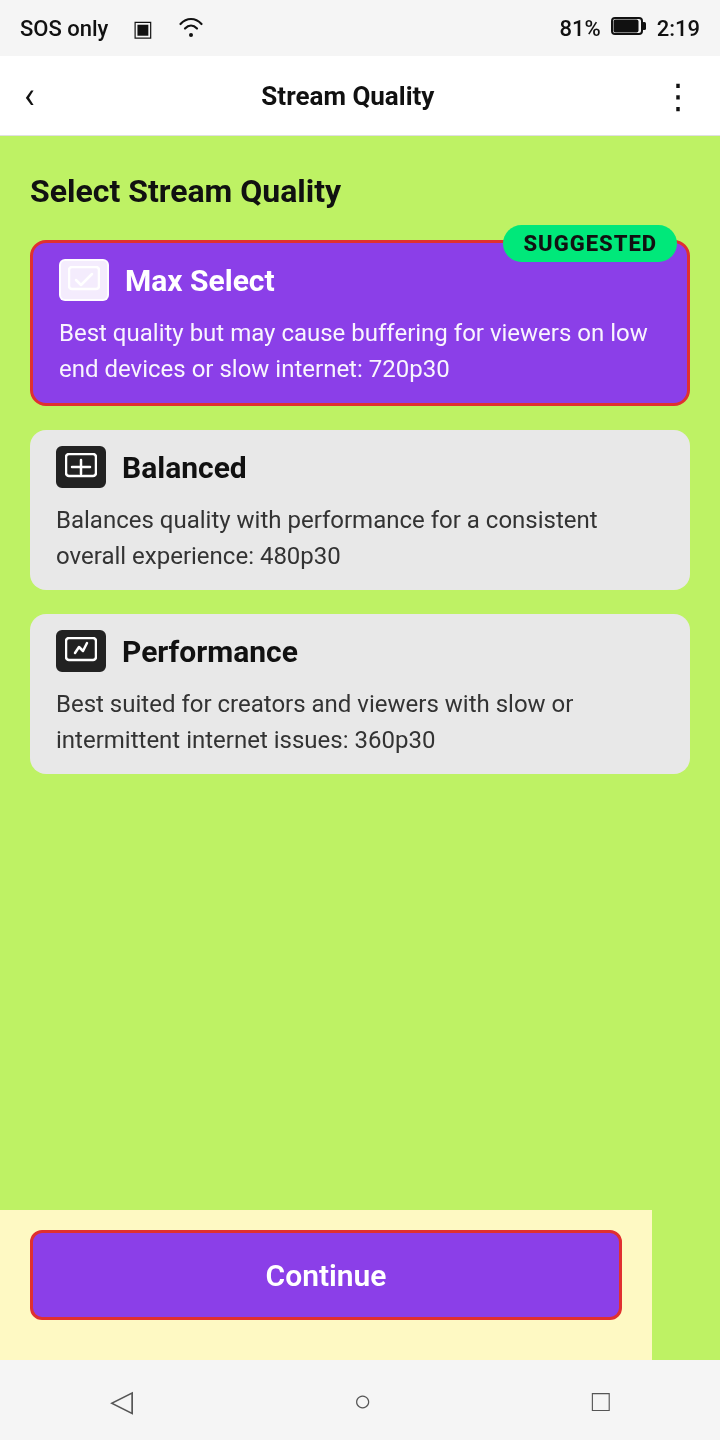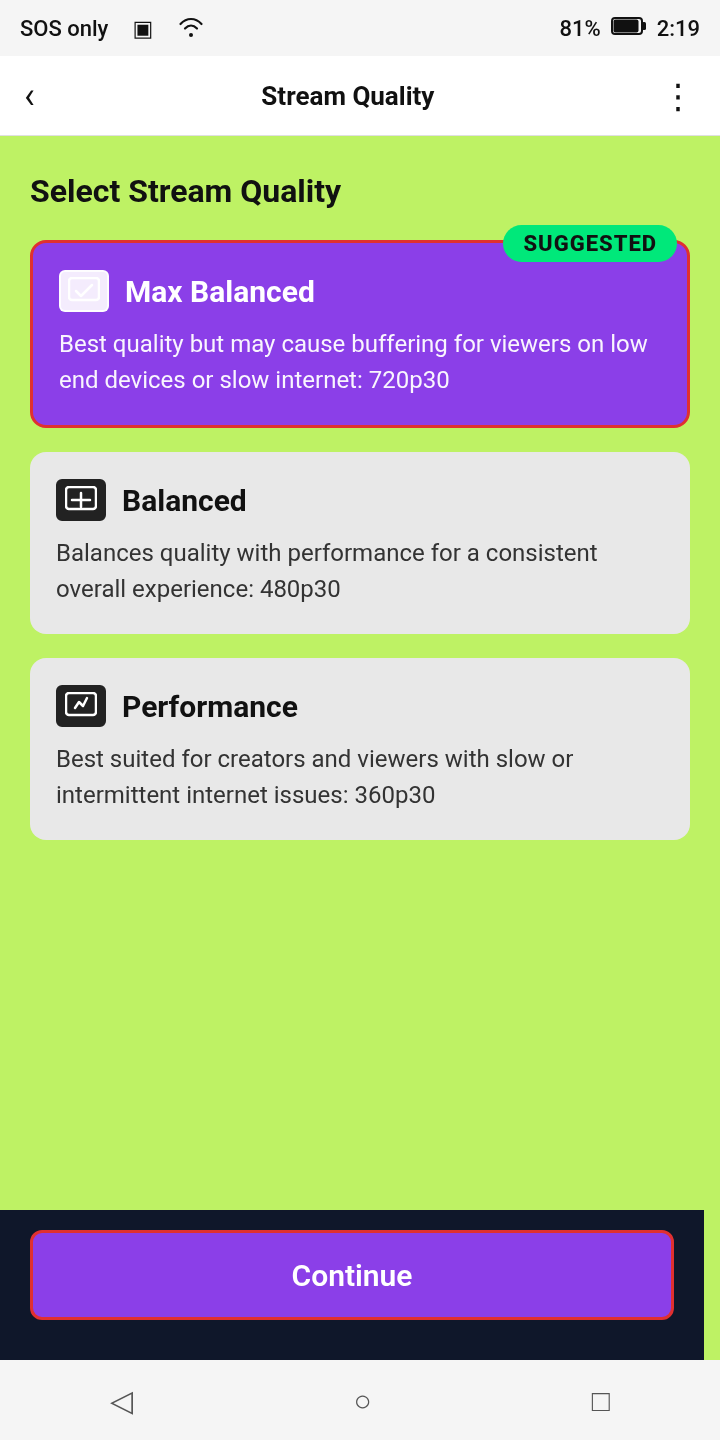--- a/index.html
+++ b/index.html
@@ -81,21 +81,21 @@
       font-size: 32px;
       font-weight: 700;
       color: #111;
       margin-bottom: 28px;
     }
 
     
     .quality-card {
       width: 100%;
       border-radius: 16px;
-      padding: 27px 26px;
+      padding: 16px 26px;
       margin-bottom: 24px;
       cursor: pointer;
       position: relative;
     }
 
     .quality-card.selected {
       background: #8b3fe8;
       border: 3px solid #e03030;
     }
 
@@ -175,22 +175,22 @@
 
     .card-desc.dark {
       color: #333;
     }
 
     
     .bottom-bar {
       position: fixed;
       bottom: 0;
       left: 0;
-      width: 704px;
-      background: #0f172a;
+      width: 652px;
+      background: #fef9c3;
       padding: 20px 30px 40px 30px;
     }
 
     .continue-btn {
       width: 100%;
       height: 90px;
       background: #8b3fe8;
       border: 3px solid #e03030;
       border-radius: 12px;
       display: flex;
@@ -268,21 +268,21 @@
 
   <div class="quality-card selected" style="position:relative; margin-top: 30px;">
     <div class="suggested-badge">SUGGESTED</div>
     <div class="card-header">
       <div class="card-icon white-bg">
         <svg viewBox="0 0 32 28" fill="none">
           <rect x="1" y="1" width="30" height="22" rx="3" stroke="white" stroke-width="2.5" fill="none"></rect>
           <path d="M8 14l5 5 11-11" stroke="white" stroke-width="2.5" stroke-linecap="round" stroke-linejoin="round"></path>
         </svg>
       </div>
-      <span class="card-title white">Max Balanced</span>
+      <span class="card-title white">Max Select</span>
     </div>
     <p class="card-desc white">Best quality but may cause buffering for viewers on low end devices or slow internet: 720p30</p>
   </div>
 
   <div class="quality-card unselected">
     <div class="card-header">
       <div class="card-icon dark-bg">
         <svg viewBox="0 0 32 28" fill="none">
           <rect x="1" y="1" width="30" height="22" rx="3" stroke="white" stroke-width="2.5" fill="none"></rect>
           <path d="M7 14h18M16 7v14" stroke="white" stroke-width="2.5" stroke-linecap="round"></path>

